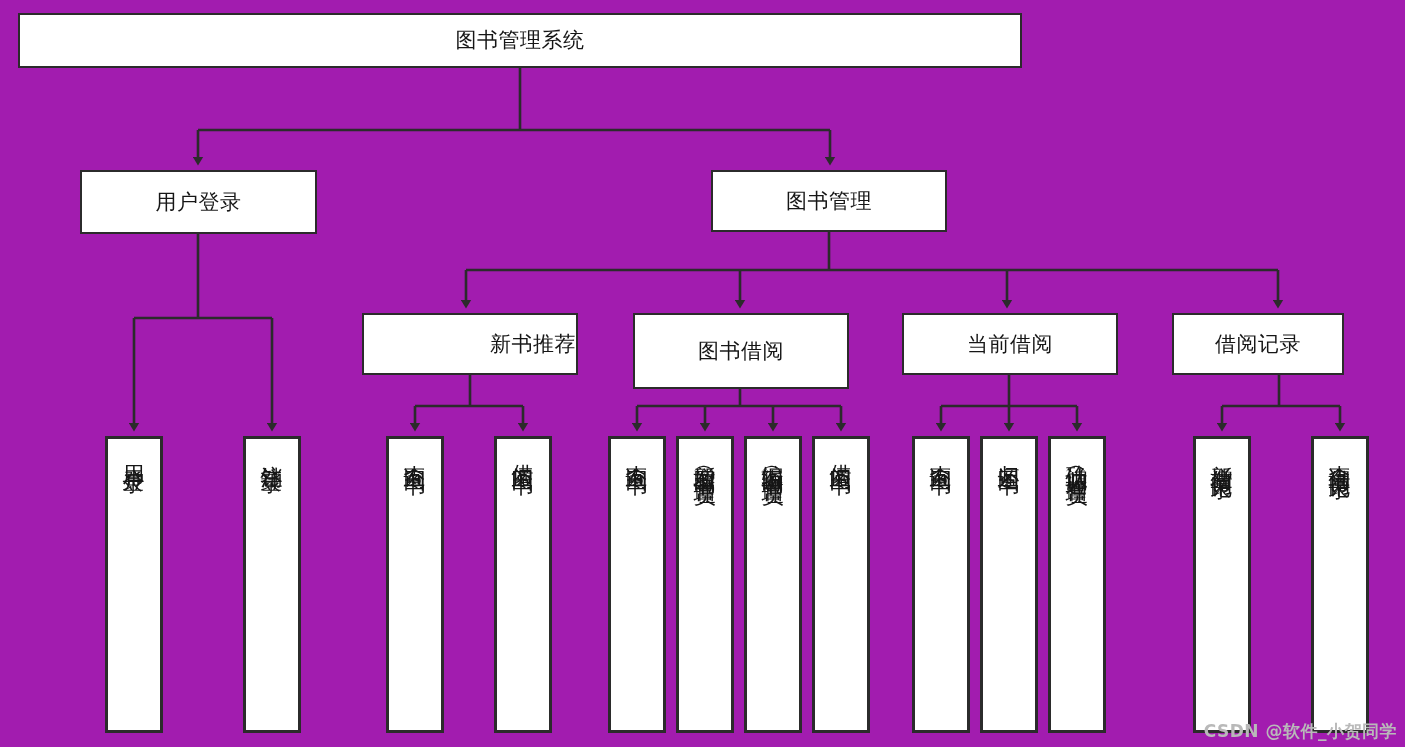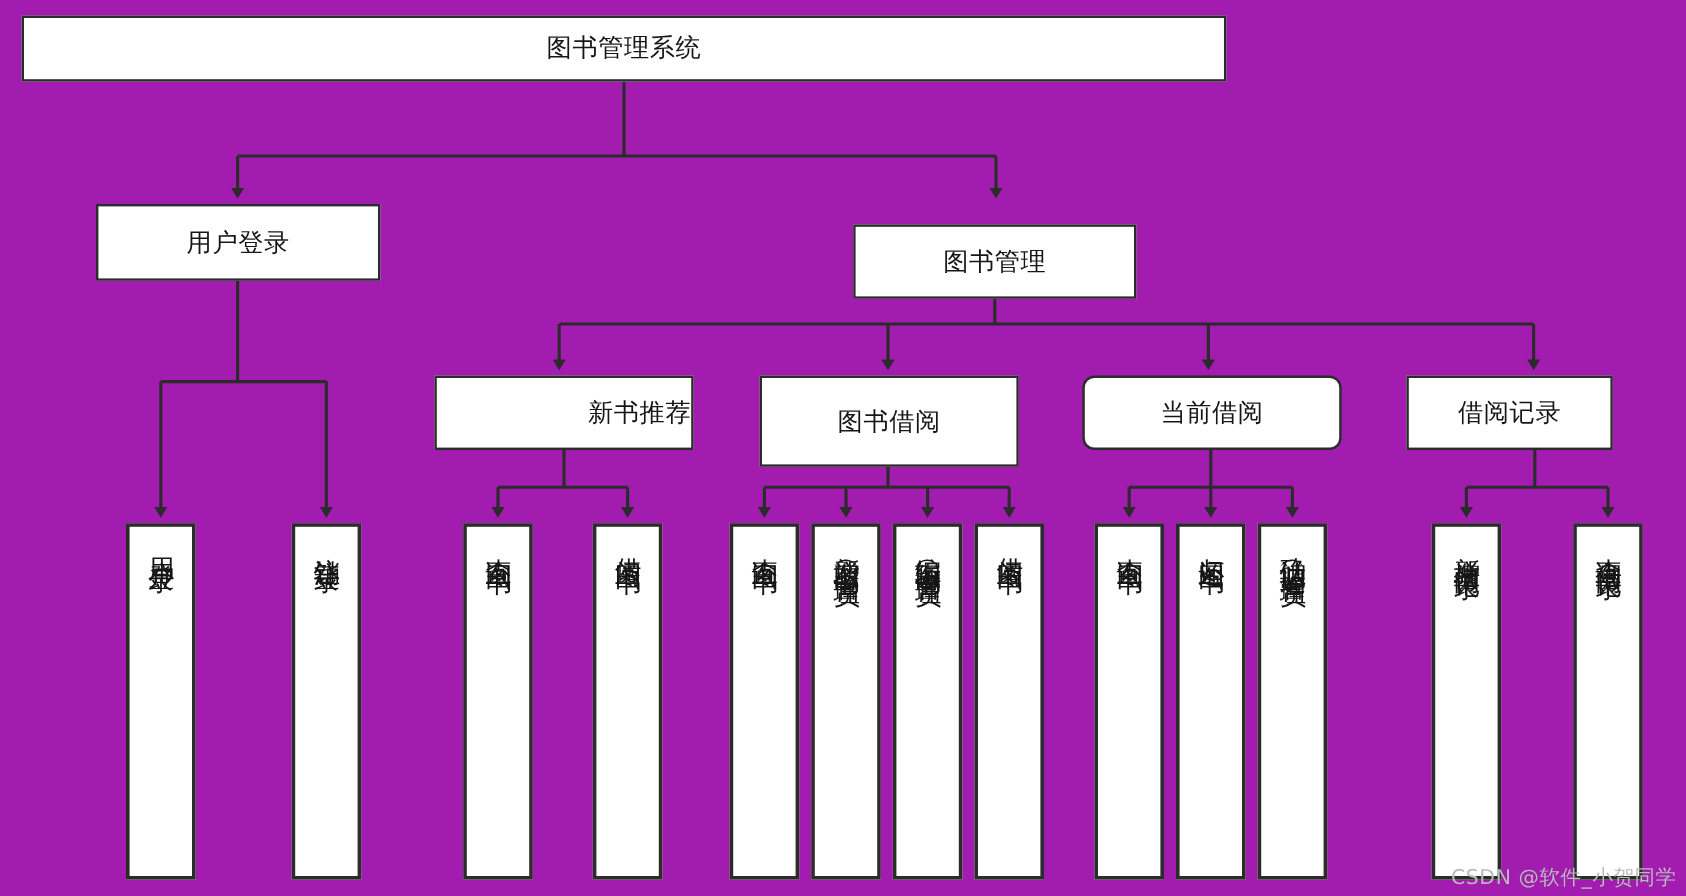--- a/index.html
+++ b/index.html
@@ -56,20 +56,21 @@
   }
   #watermark{
     position:absolute;
     right:8px;
     bottom:4px;
     font-size:17px;
     color:#b9b9b9;
     letter-spacing:0.5px;
     z-index:5;
     white-space:nowrap;
+    font-weight:bold;
   }
 </style>
 </head>
 <body>
 
 <div id="canvas">
 
   <svg id="edges" viewBox="0 0 1405 747" xmlns="http://www.w3.org/2000/svg">
     <defs>
       <marker id="arrow" markerWidth="9" markerHeight="11" refX="1.5" refY="5.5" orient="auto" markerUnits="userSpaceOnUse">
@@ -120,31 +121,31 @@
     </g>
   </svg>
 
   <div class="node" style="left:18px; top:13px; width:1004px; height:55px;">
     <span class="label">图书管理系统</span>
   </div>
 
   <div class="node" style="left:80px; top:170px; width:237px; height:64px;">
     <span class="label">用户登录</span>
   </div>
-  <div class="node" style="left:711px; top:187px; width:236px; height:62px;">
+  <div class="node" style="left:711px; top:170px; width:236px; height:62px;">
     <span class="label">图书管理</span>
   </div>
 
   <div class="node" style="left:362px; top:313px; width:216px; height:62px;justify-content:flex-end;">
     <span class="label">新书推荐</span>
   </div>
   <div class="node" style="left:633px; top:313px; width:216px; height:76px;">
     <span class="label">图书借阅</span>
   </div>
-  <div class="node" style="left:902px; top:313px; width:216px; height:62px;border-radius:10px;">
+  <div class="node" style="left:902px; top:313px; width:216px; height:62px;">
     <span class="label">当前借阅</span>
   </div>
   <div class="node" style="left:1172px; top:313px; width:172px; height:62px;">
     <span class="label">借阅记录</span>
   </div>
 
   <div class="node leaf" style="left:105px; top:436px; width:58px; height:297px;">
     <span class="label">用户登录</span>
   </div>
   <div class="node leaf" style="left:243px; top:436px; width:58px; height:297px;">

